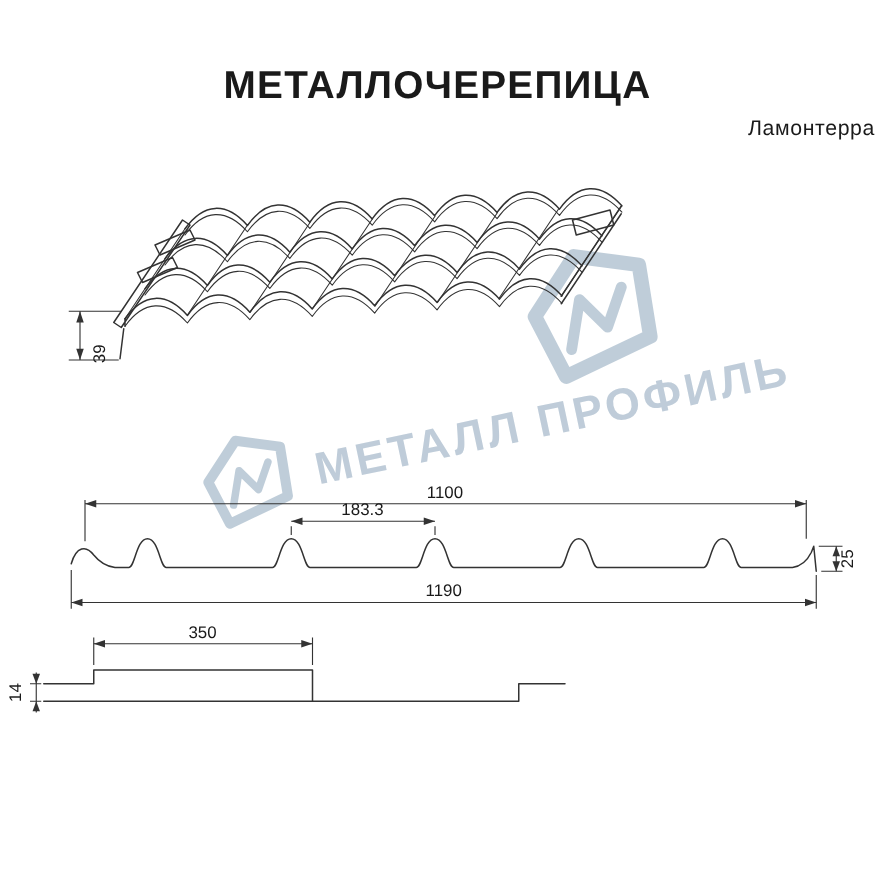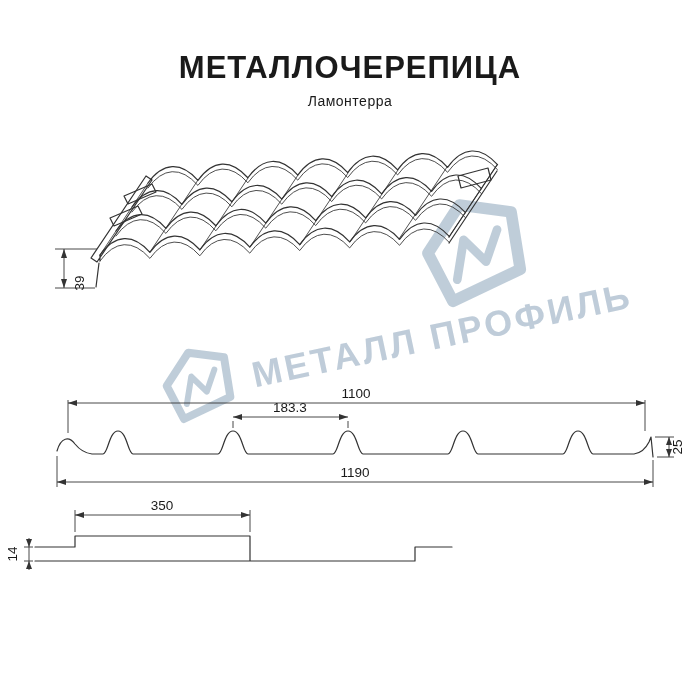--- a/index.html
+++ b/index.html
@@ -12,21 +12,21 @@
   body{
     width:700px;height:700px;background:var(--background);
     font-family:"Liberation Sans",sans-serif;
   }
   .canvas{position:relative;width:700px;height:700px;overflow:hidden;background:var(--background);}
   .header{position:absolute;top:50px;left:0;width:100%;text-align:center;z-index:2;}
   .title{
     font-size:31px;font-weight:700;letter-spacing:1px;color:var(--text);
   }
   .subtitle{
-    margin-top:7px;font-size:14px;font-weight:400;color:var(--text);letter-spacing:.5px;
+    margin-top:7px;font-size:17px;font-weight:400;color:var(--text);letter-spacing:.5px;text-align:right;
   }
   svg.drawing{position:absolute;left:0;top:0;z-index:1;}
   .ln{fill:none;stroke:var(--line);stroke-width:1.2;stroke-linecap:round;stroke-linejoin:round;}
   .thin{stroke-width:0.85;}
   .dim{fill:none;stroke:var(--line);stroke-width:0.9;stroke-linecap:butt;}
   .arr{fill:var(--line);stroke:none;}
   .dimtext{fill:var(--text);font-size:13.5px;font-family:"Liberation Sans",sans-serif;}
   .wm-text{fill:var(--watermark);font-weight:700;font-size:36px;letter-spacing:3px;opacity:.95;font-family:"Liberation Sans",sans-serif;}
   .wm-logo{fill:none;stroke:var(--watermark);stroke-width:8;stroke-linejoin:round;stroke-linecap:round;opacity:.95;}
   .wm-logo-inner{fill:none;stroke:var(--watermark);stroke-width:6;stroke-linejoin:round;stroke-linecap:round;opacity:.95;}

